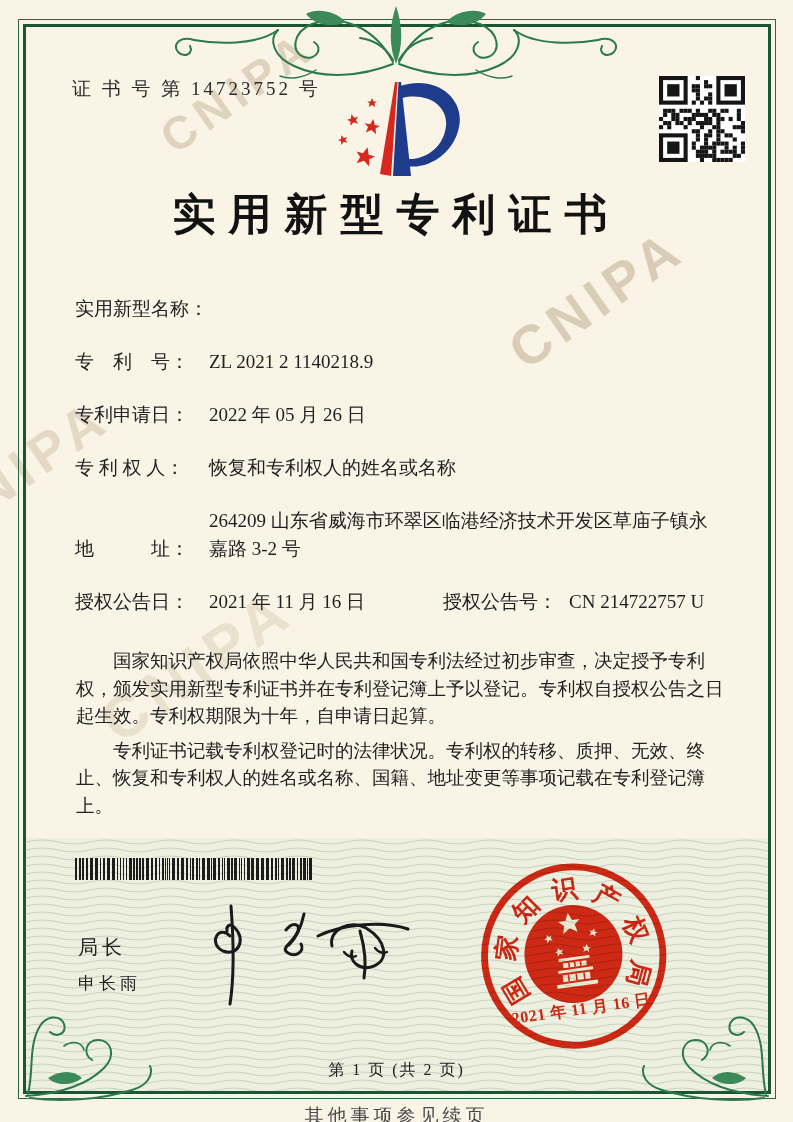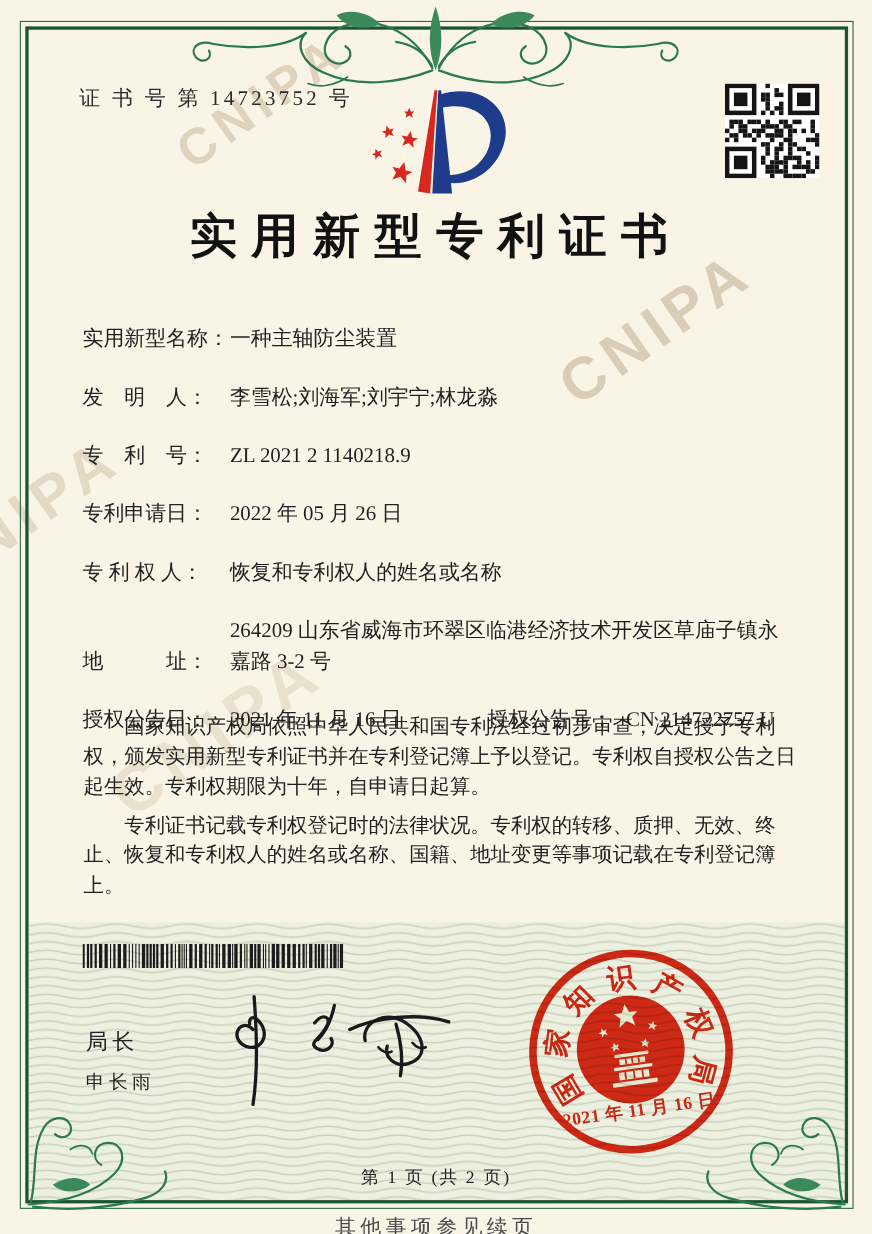--- a/index.html
+++ b/index.html
@@ -252,25 +252,20 @@
         <rect x="64" y="80" width="4" height="4" fill="#151515"></rect>
         <rect x="68" y="80" width="4" height="4" fill="#151515"></rect>
       </svg>
   </div>
 
   <div class="title">实用新型专利证书</div>
 
   <div class="fields">
     <div class="field-row">
       <span class="flabel">实用新型名称：</span>
-      <span class="fvalue">一种主轴防尘装置</span>
-    </div>
-    <div class="field-row">
-      <span class="flabel">发　明　人：</span>
-      <span class="fvalue">李雪松;刘海军;刘宇宁;林龙淼</span>
     </div>
     <div class="field-row">
       <span class="flabel">专　利　号：</span>
       <span class="fvalue">ZL 2021 2 1140218.9</span>
     </div>
     <div class="field-row">
       <span class="flabel">专利申请日：</span>
       <span class="fvalue">2022 年 05 月 26 日</span>
     </div>
     <div class="field-row">

